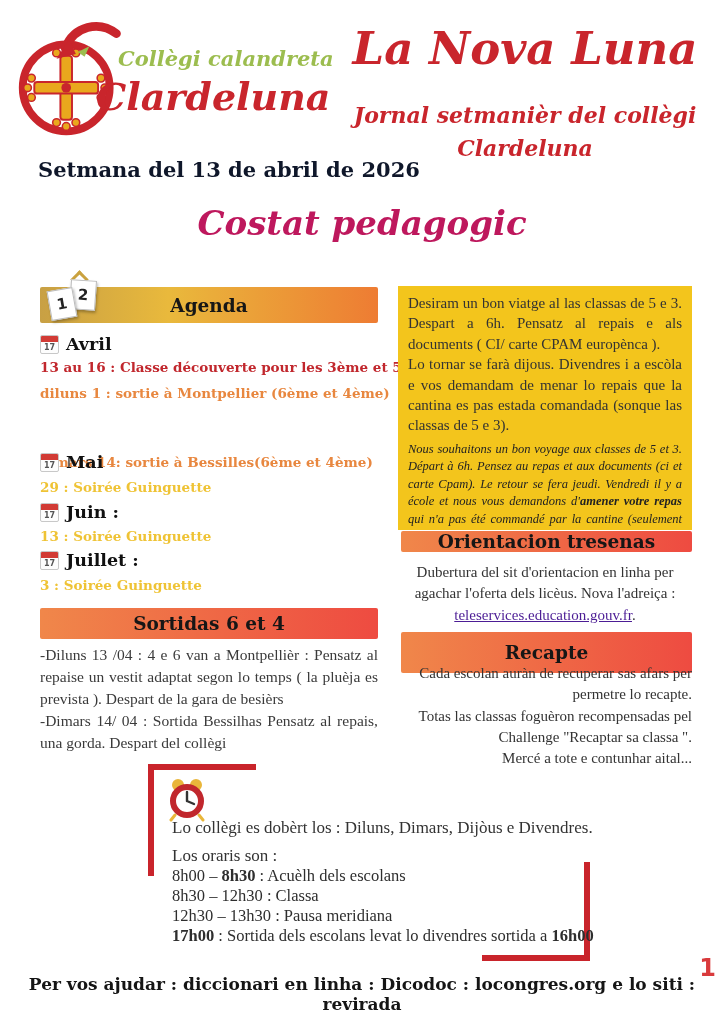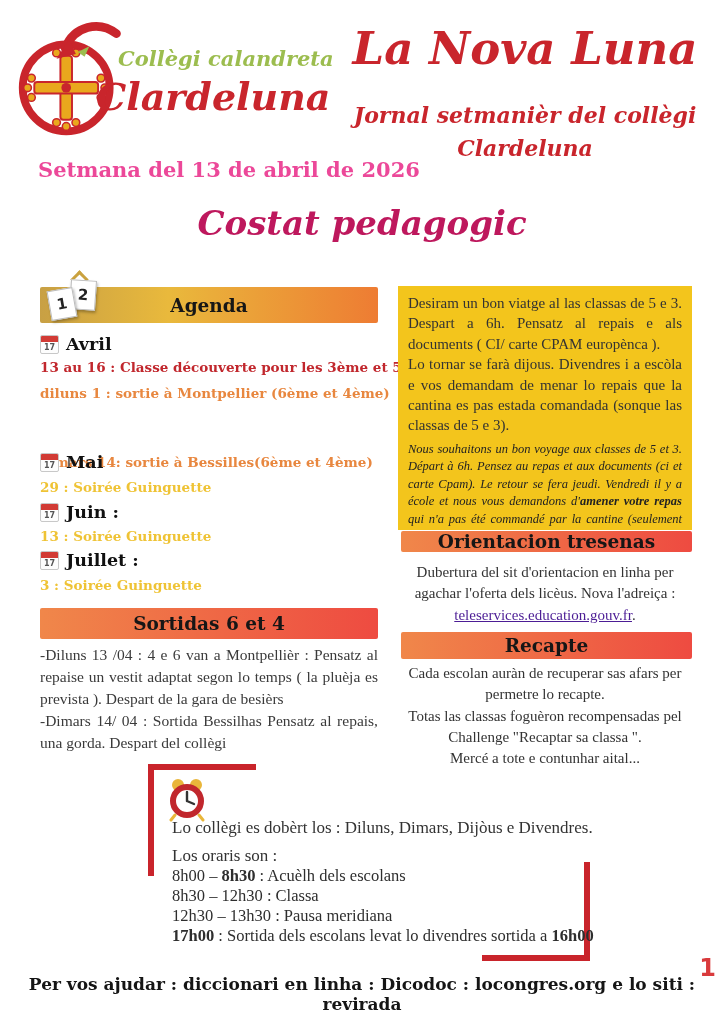--- a/index.html
+++ b/index.html
@@ -5,38 +5,38 @@
   html,body{margin:0;padding:0;background:#e8e8e8;}
   .page{position:relative;width:724px;height:1024px;background:#ffffff;overflow:hidden;
         font-family:"Liberation Serif",serif;color:#333;margin:0 auto;}
   .abs{position:absolute;}
 
   
   .brand-top{left:118px;top:46px;font-family:"DejaVu Serif",serif;font-style:italic;font-weight:700;
              color:#9cbd4f;font-size:21px;}
   .brand-name{left:96px;top:74px;font-family:"DejaVu Serif",serif;font-style:italic;font-weight:700;
              color:#c9252c;font-size:38px;}
-  .week{left:38px;top:157px;font-family:"DejaVu Serif",serif;font-weight:700;color:#ec4899;font-size:21px;}
+  .week{left:38px;top:157px;font-family:"DejaVu Serif",serif;font-weight:700;color:#0f172a;font-size:21px;}
   .mast-title{left:348px;top:22px;width:354px;text-align:center;font-family:"DejaVu Serif",serif;
               font-style:italic;font-weight:700;color:#c9252c;font-size:45px;}
   .mast-sub{left:348px;width:354px;text-align:center;font-family:"DejaVu Serif",serif;
             font-style:italic;font-weight:700;color:#c9252c;font-size:22px;}
   .sub1{top:102px;} .sub2{top:135px;}
   .section-title{left:0;top:203px;width:724px;text-align:center;font-family:"DejaVu Serif",serif;
                  font-style:italic;font-weight:600;color:#be185d;font-size:34px;}
 
   
   .hbar{display:flex;align-items:center;justify-content:center;font-family:"DejaVu Serif",serif;
         font-weight:700;font-size:18.5px;color:#161616;border-radius:2px;}
   .bar-agenda{left:40px;top:287px;width:338px;height:36px;
         background:linear-gradient(90deg,#c8a044 0%,#e9b93c 38%,#ee7c33 100%);text-align:right;}
   .bar-orred{background:linear-gradient(90deg,#f0874a 0%,#ee4b41 100%);}
   .bar-sortidas{left:40px;top:608px;width:338px;height:31px;}
   .bar-orientacion{left:401px;top:531px;width:291px;height:21px;}
-  .bar-recapte{left:401px;top:632px;width:291px;height:27px;}
+  .bar-recapte{left:401px;top:632px;width:291px;height:41px;}
 
   
   .tear-cal{left:46px;top:272px;width:60px;height:58px;}
   .tc-hanger{position:absolute;left:27px;top:1px;width:10px;height:10px;
              border-top:3px solid #caa23f;border-right:3px solid #caa23f;transform:rotate(-45deg);}
   .tc-page{position:absolute;width:24px;height:28px;background:#fff;border:1px solid #bbb;
            box-shadow:1px 2px 3px rgba(0,0,0,.3);display:flex;align-items:center;justify-content:center;
            font-family:"DejaVu Sans",sans-serif;font-weight:700;font-size:15px;color:#222;}
   .tc-page2{left:24px;top:8px;transform:rotate(4deg);}
   .tc-page1{left:3px;top:17px;transform:rotate(-10deg);}
@@ -56,21 +56,21 @@
                  text-align:justify;color:#3a3a3a;}
   .sortidas-text p{margin:0;}
 
   
   .yellow-box{left:398px;top:286px;width:294px;height:244px;background:#f3c51c;
               padding:7px 10px;box-sizing:border-box;}
   .yb-p1{margin:0;font-size:15px;line-height:1.36;text-align:justify;color:#333;}
   .yb-p2{margin:5px 0 0 0;font-size:12.5px;font-style:italic;line-height:1.4;text-align:justify;color:#222;}
   .yb-bold{font-weight:700;}
   .orientacion-text{left:398px;top:562px;width:294px;text-align:center;font-size:15px;line-height:1.42;color:#333;}
-  .recapte-text{left:398px;top:663px;width:294px;text-align:center;font-size:15px;line-height:1.42;color:#333;}
+  .recapte-text{left:398px;top:663px;width:294px;text-align:right;font-size:15px;line-height:1.42;color:#333;}
   .site-link{color:#4c1d95;text-decoration:underline;}
 
   
   .bracket-tl{left:148px;top:764px;width:102px;height:106px;
               border-top:6px solid #c9242b;border-left:6px solid #c9242b;}
   .bracket-br{left:482px;top:862px;width:102px;height:93px;
               border-right:6px solid #c9242b;border-bottom:6px solid #c9242b;}
   .clock-icon{left:166px;top:776px;}
   .open-line{left:172px;top:818px;font-size:17px;color:#333;}
   .hours-intro{left:172px;top:846px;font-size:17px;color:#333;}

